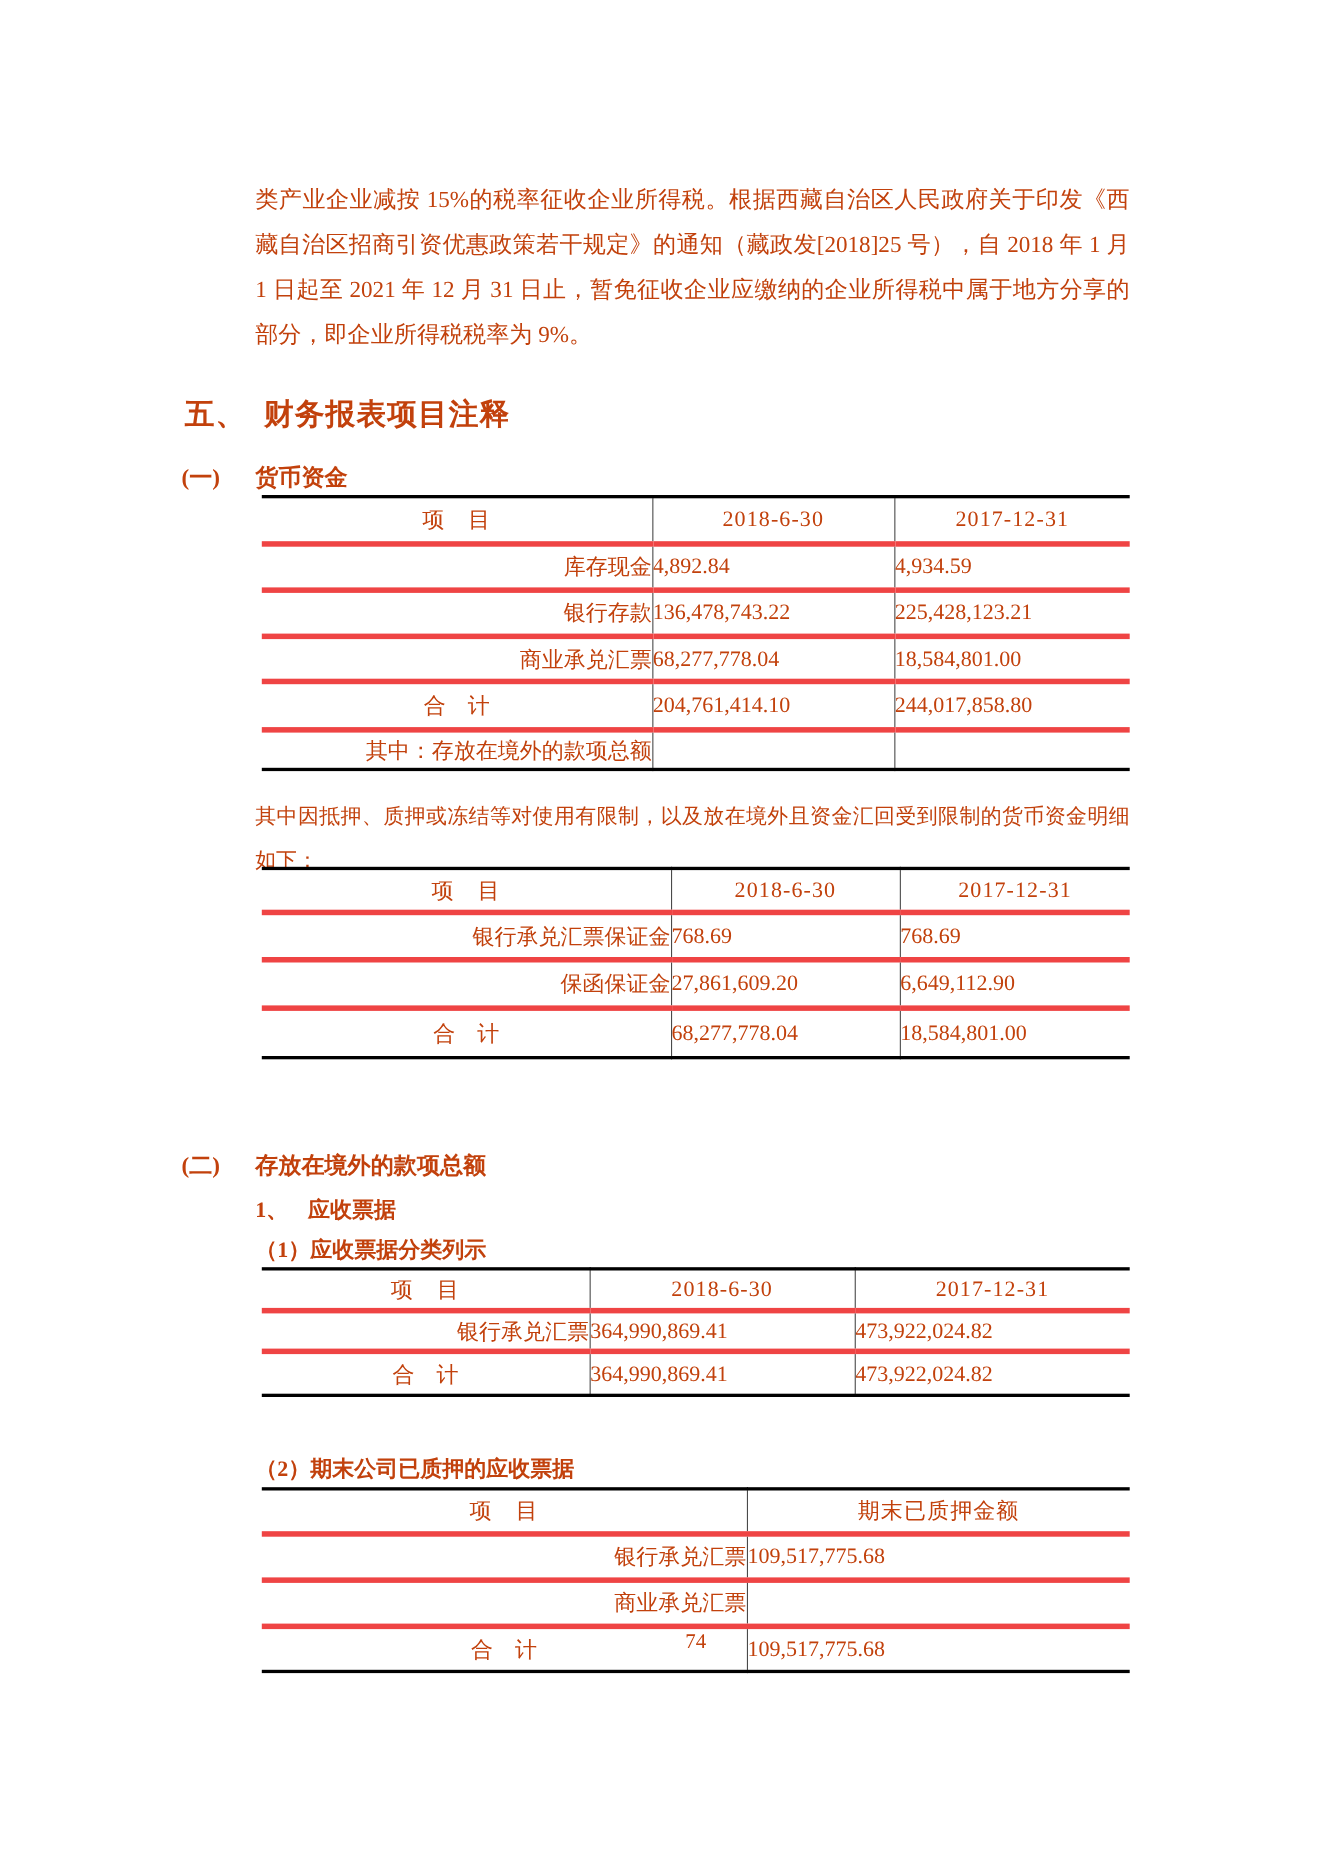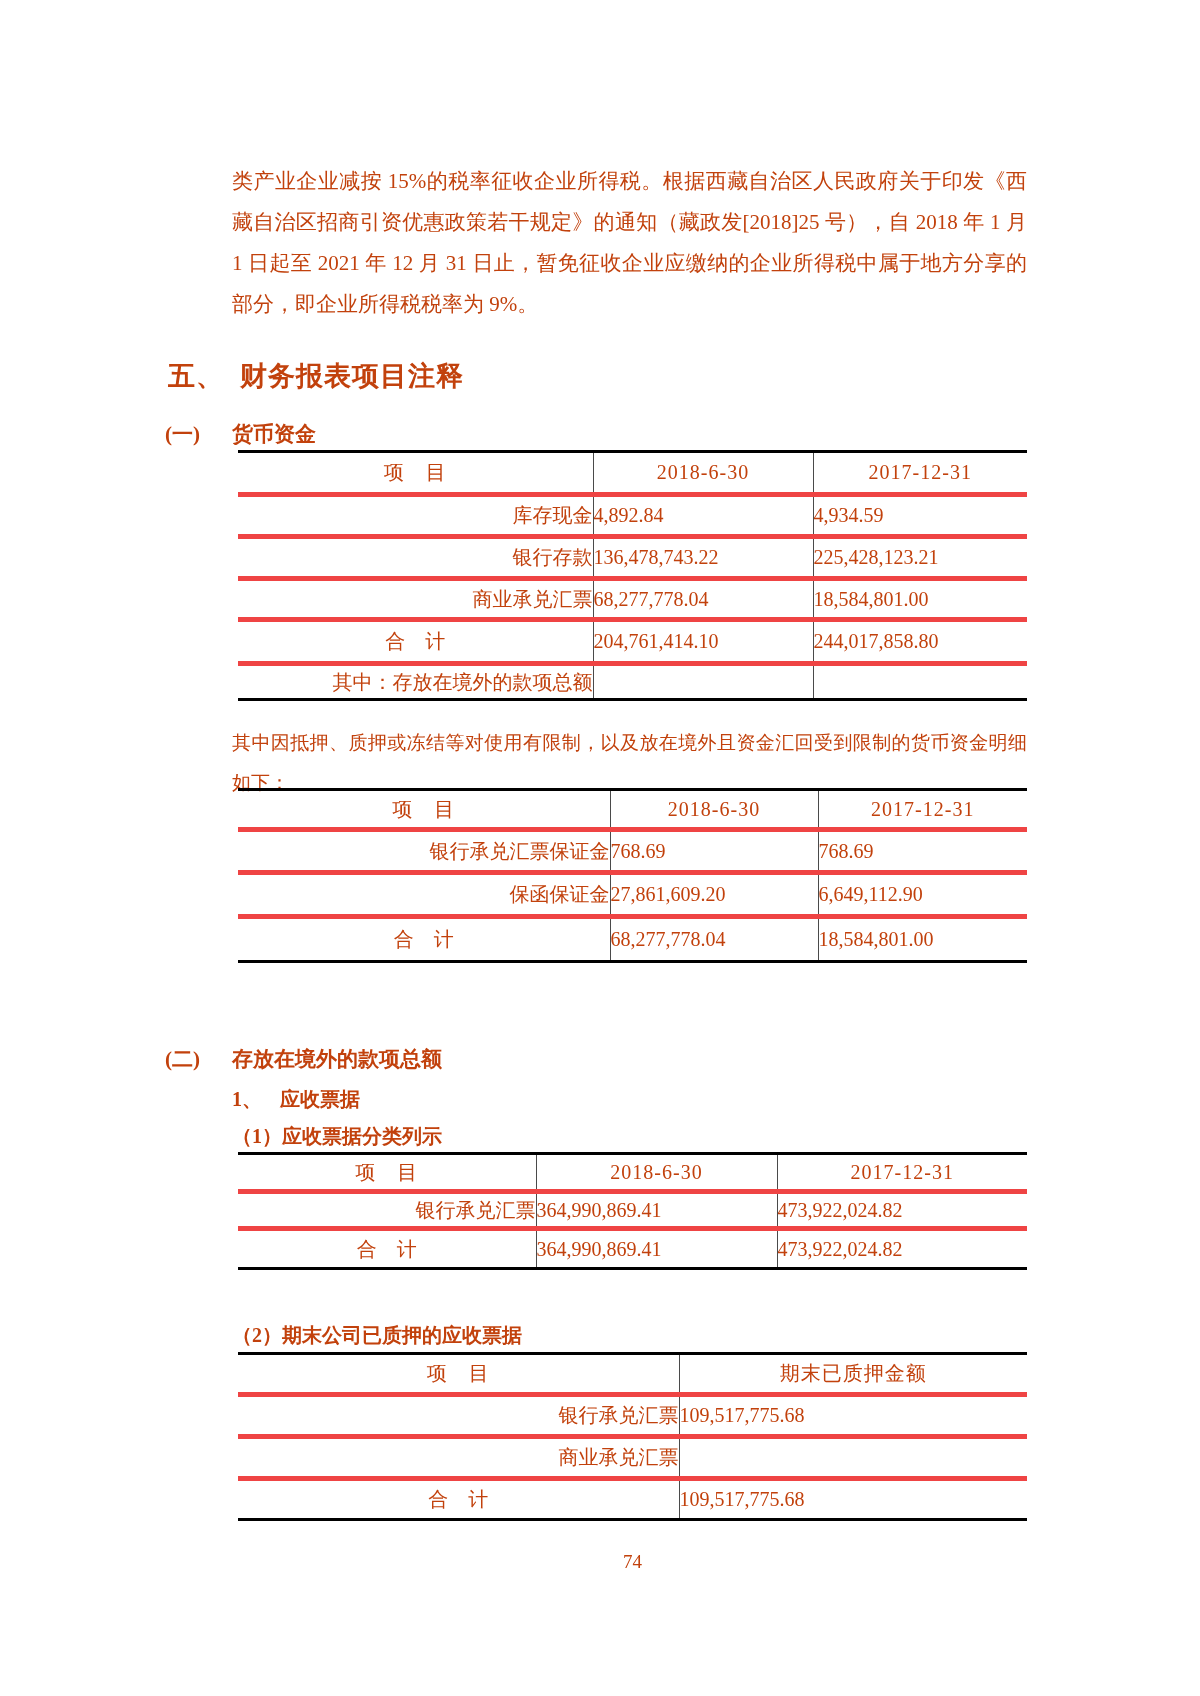--- a/index.html
+++ b/index.html
@@ -59,21 +59,21 @@
   }
   table.fin td + td { border-left: 1px solid #4a4a4a; }
   table.fin tr:not(:last-child) td { border-bottom: 5px solid #ef4444; }
 
   td.hd  { text-align: center; letter-spacing: 1px; }
   td.lbl { text-align: right; padding-left: 10px; }
   td.lbl.center { text-align: center; padding-left: 0; }
   td.num { text-align: left; padding-right: 14px; font-size: 19px; }
 
   .pageno {
-    left: 238px; top: 1551px; width: 789px;
+    left: 238px; top: 1482px; width: 789px;
     text-align: center; font-size: 19px;
   }
 </style>
 </head>
 <body>
 
 <div class="page">
 
   <p class="abs intro">类产业企业减按 15%的税率征收企业所得税。根据西藏自治区人民政府关于印发《西藏自治区招商引资优惠政策若干规定》的通知（藏政发[2018]25 号），自 2018 年 1 月 1 日起至 2021 年 12 月 31 日止，暂免征收企业应缴纳的企业所得税中属于地方分享的部分，即企业所得税税率为 9%。</p>
 

